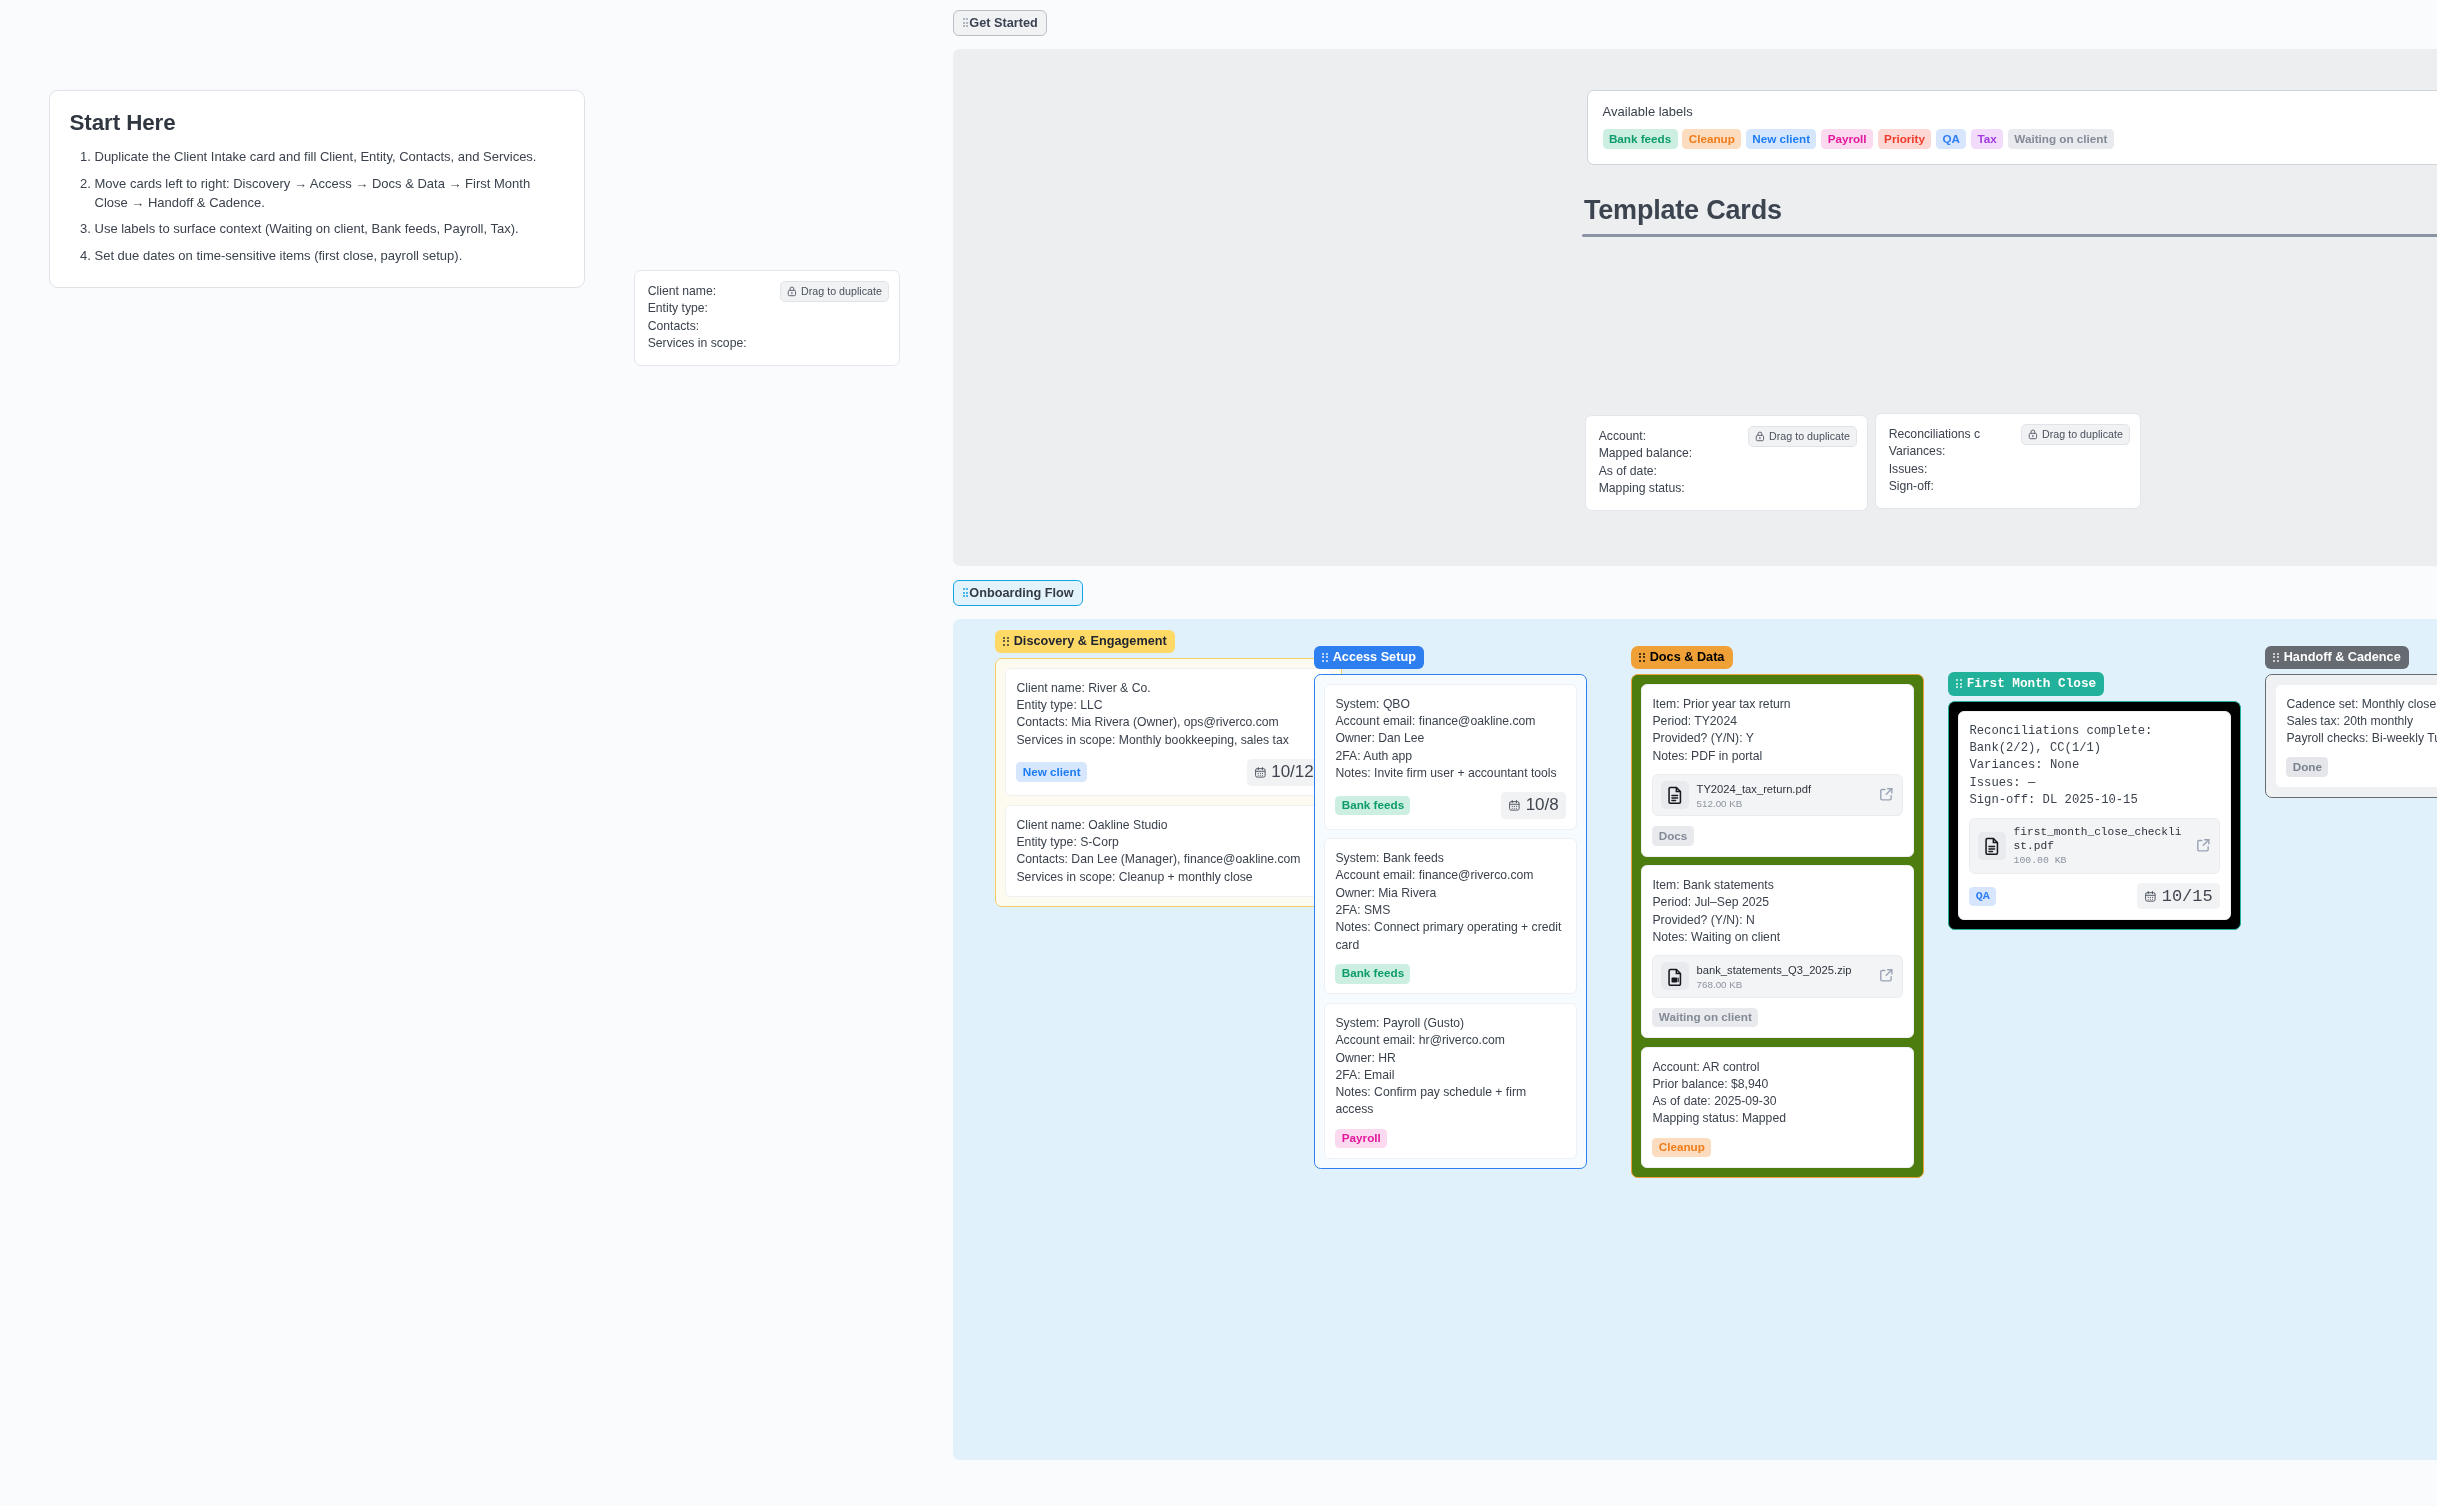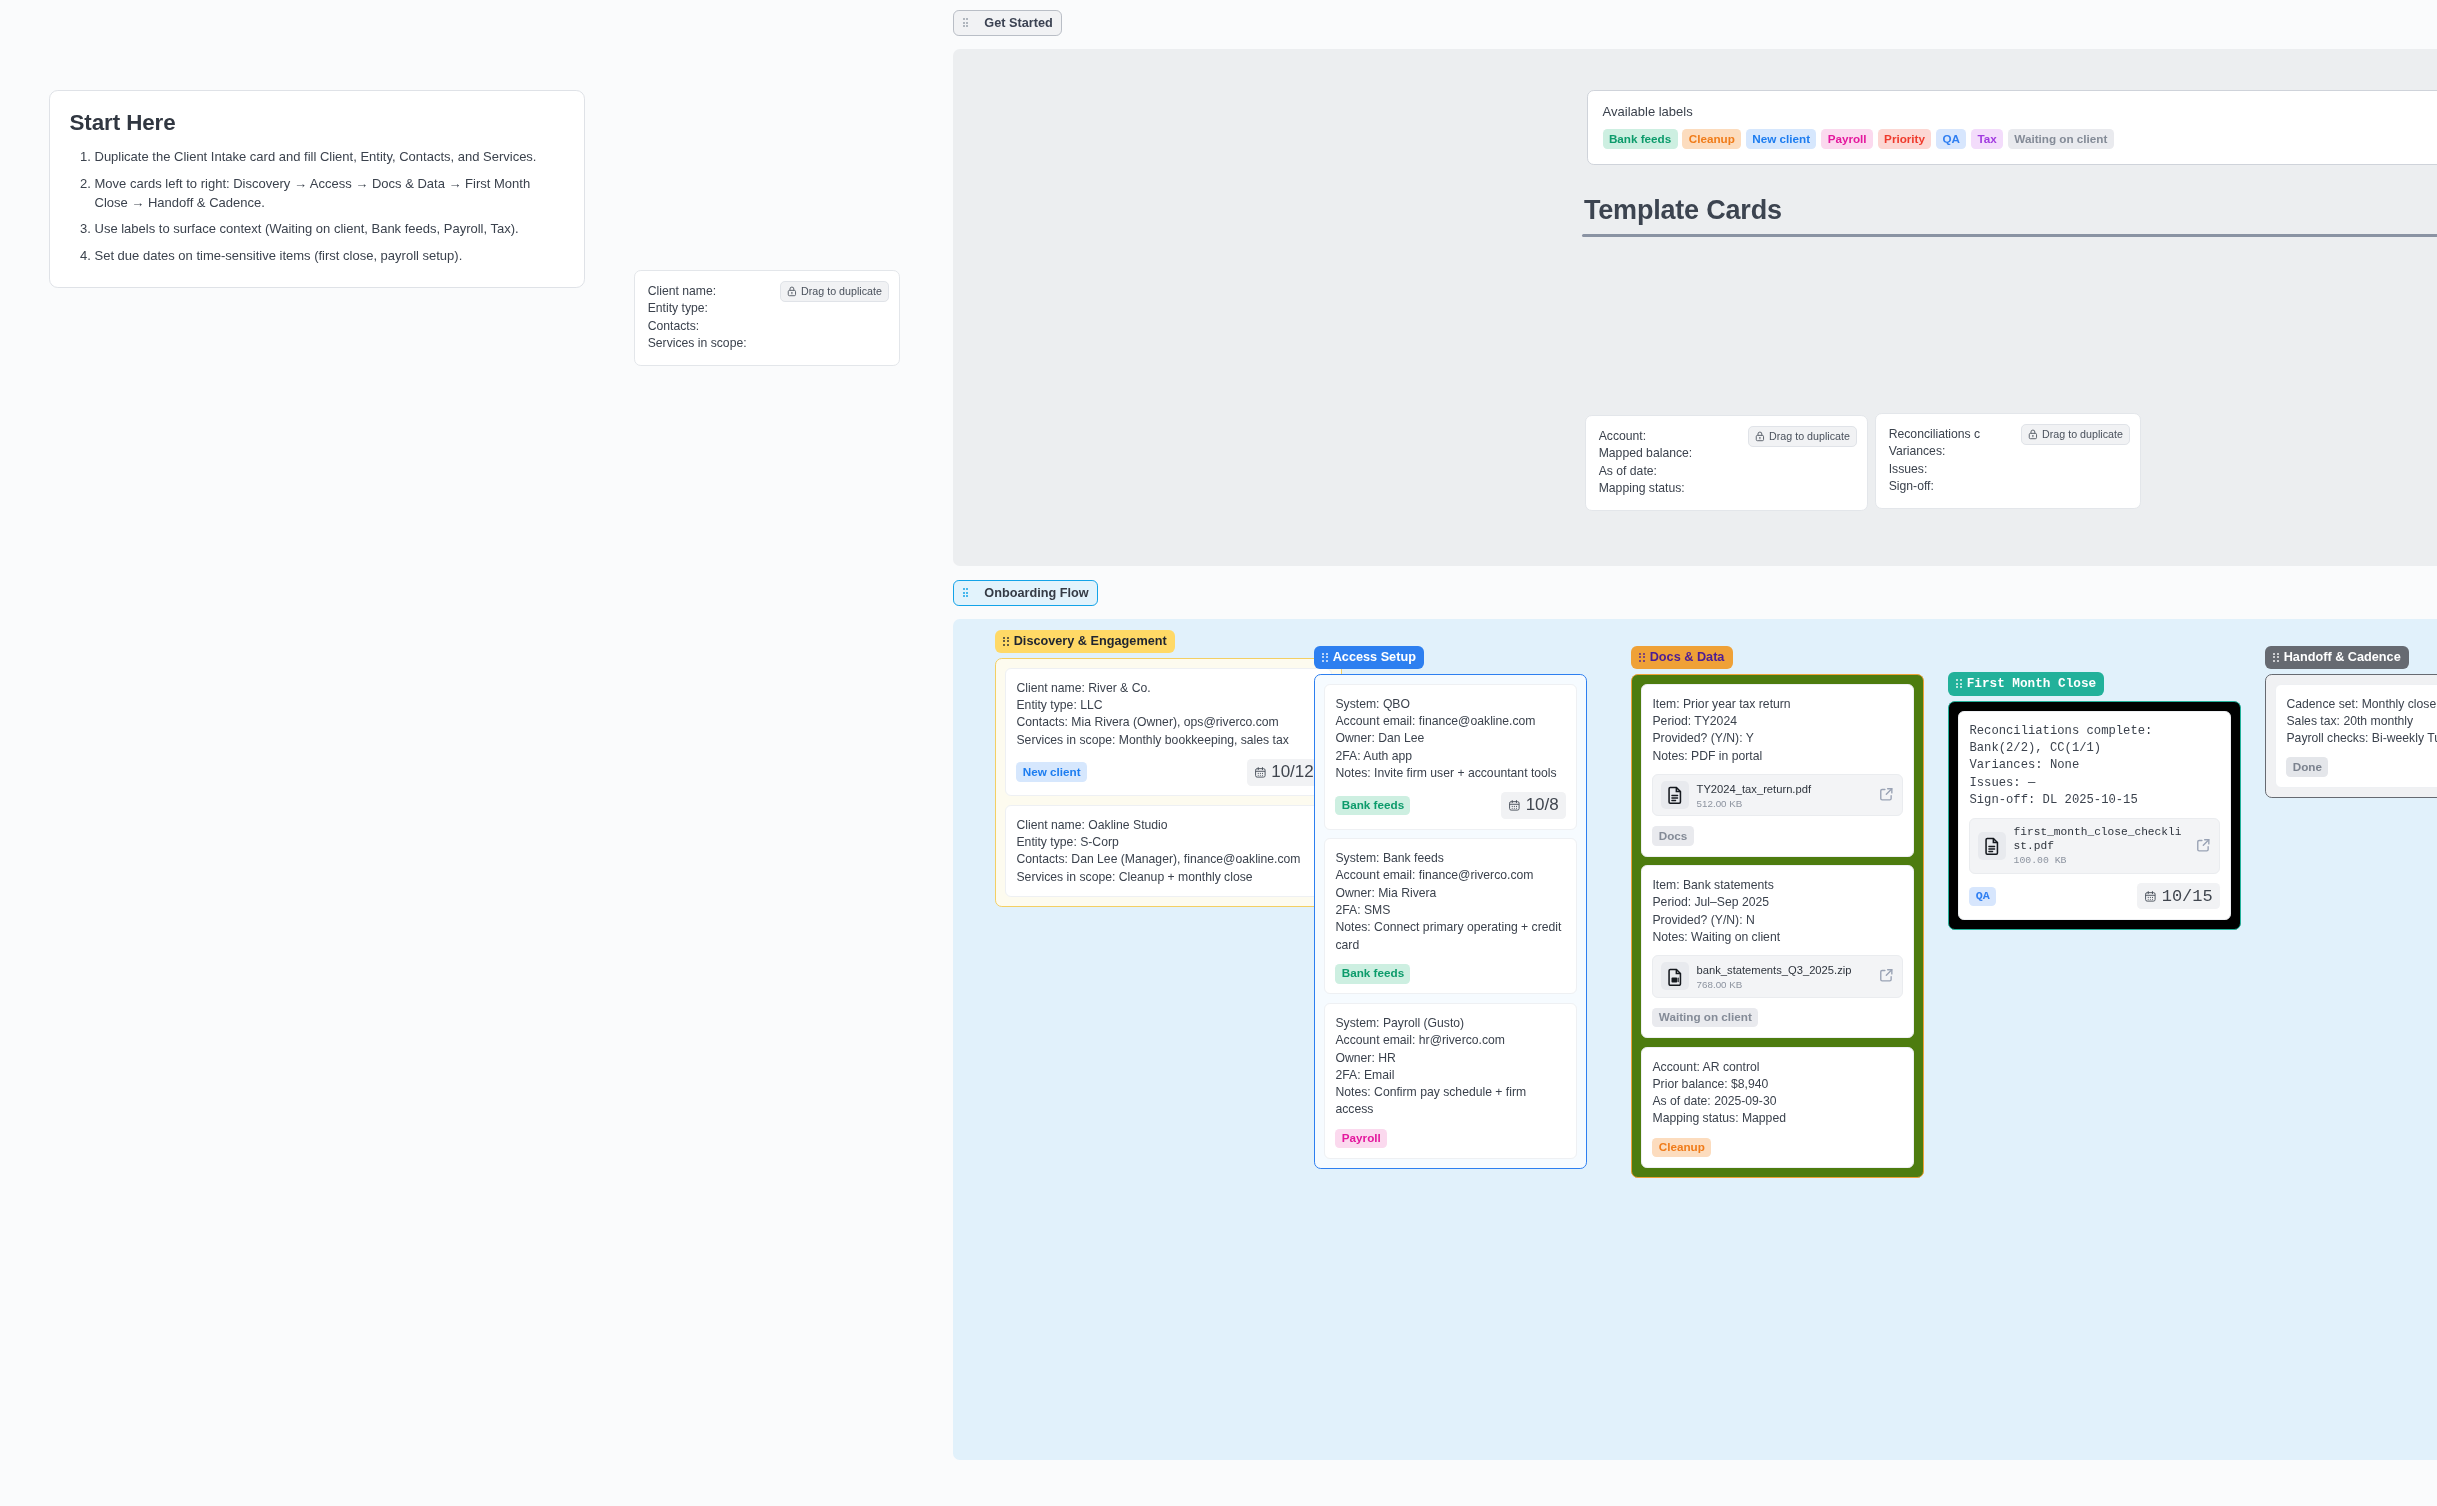--- a/index.html
+++ b/index.html
@@ -15,21 +15,21 @@
     height: 1506px;
     background: #fafbfc;
     overflow: hidden;
   }
 
   
   .section-tab {
     position: absolute;
     display: inline-flex;
     align-items: center;
-    gap: 16px;
+    gap: 1px;
     padding: 4.9px 8.8px;
     border-radius: 5.9px;
     font-size: 12.7px;
     font-weight: 600;
     color: #3b4252;
     background: #f1f2f4;
     border: 1.5px solid #b9bec6;
     box-sizing: border-box;
     white-space: nowrap;
   }
@@ -455,21 +455,21 @@
 Owner: HR
 2FA: Email
 Notes: Confirm pay schedule + firm access</div>
             <div class="task-foot solo">
               <div style="display: flex; gap: 3.9px; flex-wrap: wrap;">
                 <span class="chip" style="background: rgb(251, 217, 238); color: rgb(228, 24, 158);">Payroll</span>
               </div>
             </div>
           </div>
         </div></div>
-      <div class="column" style="left: 1631px; top: 646px; width: 293px;"><div class="col-head" style="background: rgb(239, 161, 55); color: #4c1d95;">
+      <div class="column" style="left: 1631px; top: 646px; width: 293px;"><div class="col-head" style="background: rgb(239, 161, 55); color: #000000; border-radius: 7px;">
           <span class="grip">
             <i></i>
             <i></i>
             <i></i>
             <i></i>
             <i></i>
             <i></i>
           </span>
           <span>Docs &amp; Data</span>
         </div><div class="col-body" style="background: #4d7c0f; border-color: rgb(239, 161, 55);">

